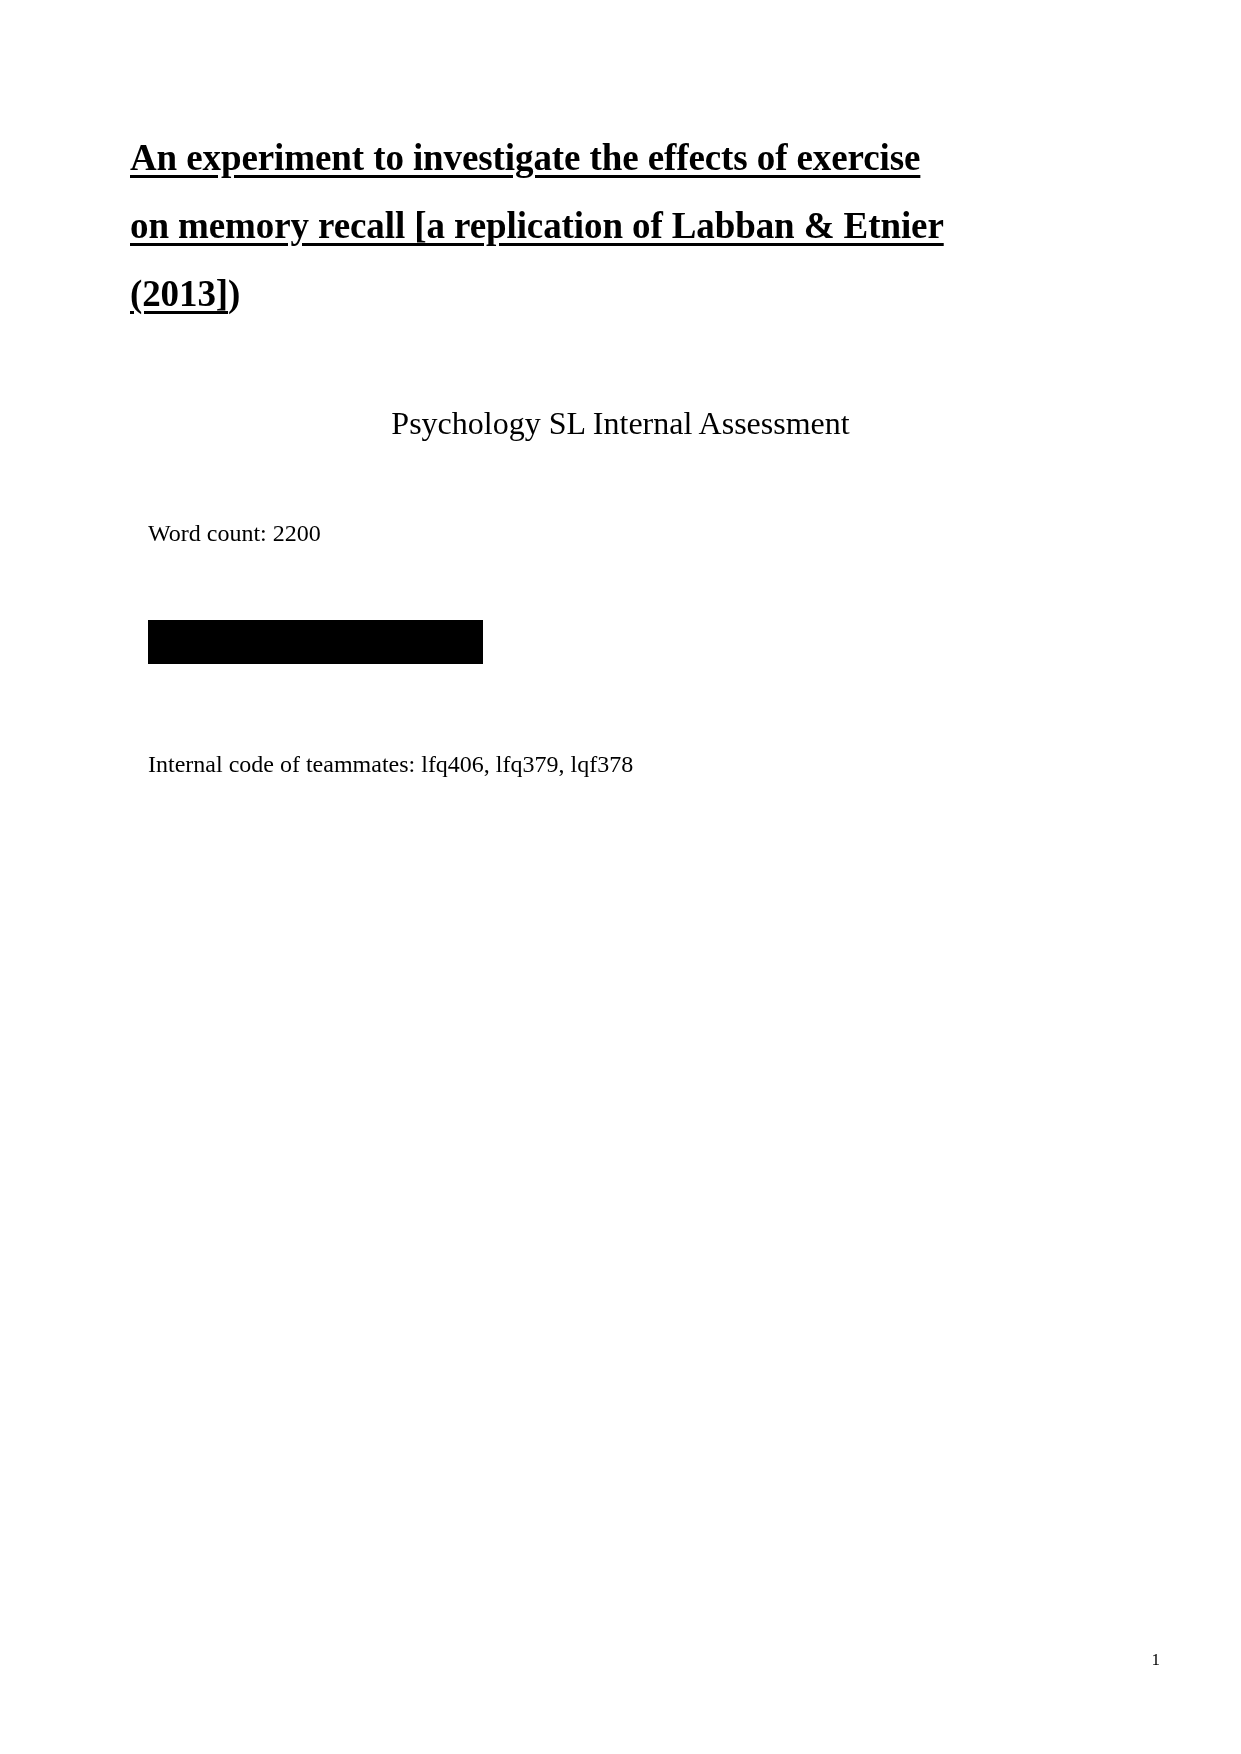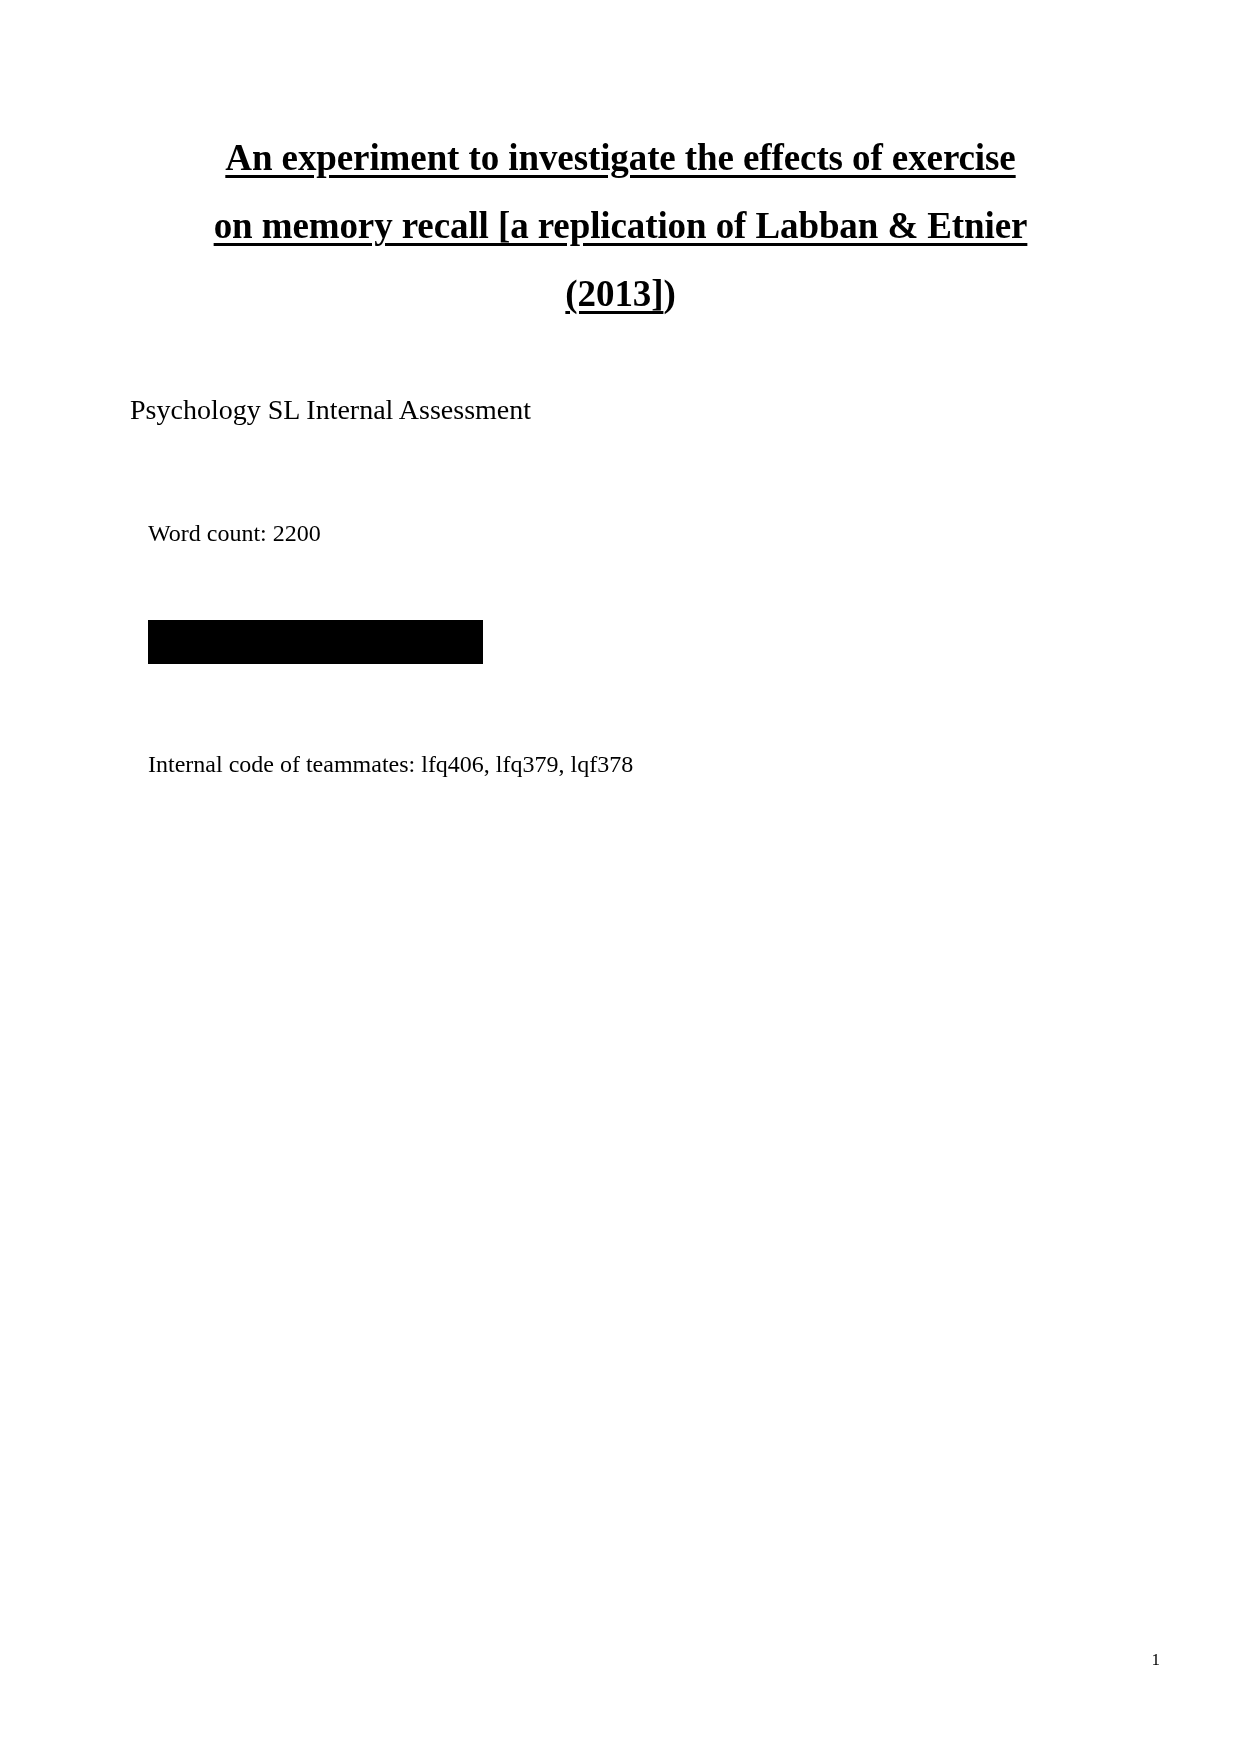--- a/index.html
+++ b/index.html
@@ -20,21 +20,20 @@
     color: #000000;
     -webkit-font-smoothing: antialiased;
   }
 
   
   .title-block {
     position: absolute;
     left: 130px;
     top: 124px;
     width: 981px;
-    text-align: center;
   }
 
   .title-line {
     display: block;
     font-size: 37px;
     font-weight: bold;
     line-height: 68px;
     letter-spacing: -0.1px;
     white-space: nowrap;
   }
@@ -42,23 +41,24 @@
   .title-line .u {
     text-decoration: underline;
     text-decoration-thickness: 2.5px;
     text-underline-offset: 5px;
   }
 
   
   .subtitle {
     position: absolute;
     left: 130px;
-    top: 390px;
+    top: 403px;
     width: 981px;
-    font-size: 28px;
+    text-align: center;
+    font-size: 32px;
     line-height: 40px;
     white-space: nowrap;
   }
 
   
   .meta-line {
     position: absolute;
     left: 148px;
     font-size: 24px;
     line-height: 38px;

